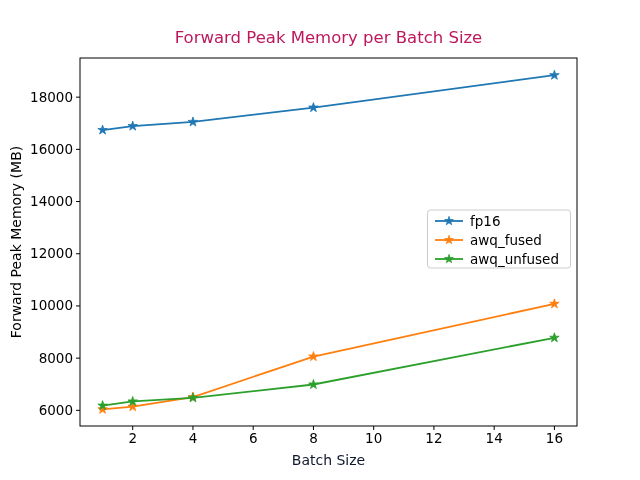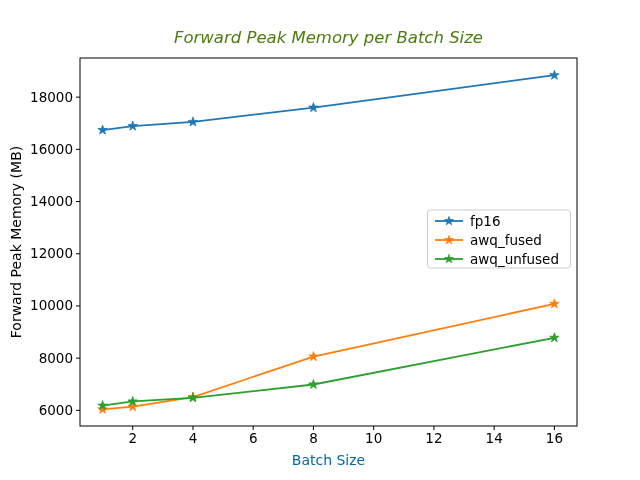--- a/index.html
+++ b/index.html
@@ -12,32 +12,31 @@
     color: #000000;
     overflow: hidden;
   }
   .chart-title {
     position: absolute;
     left: 80px;
     width: 497px;
     top: 28px;
     text-align: center;
     font-size: 16.5px;
-    color: #4d7c0f;
+    color: #be185d;
     white-space: nowrap;
-    font-style: italic;
   }
   .x-axis-label {
     position: absolute;
     left: 80px;
     width: 497px;
     top: 452px;
     text-align: center;
     font-size: 14px;
-    color: #0369a1;
+    color: #0f172a;
     white-space: nowrap;
   }
   .y-axis-label {
     position: absolute;
     left: 16px;
     top: 242px;
     transform: translate(-50%, -50%) rotate(-90deg);
     font-size: 14px;
     color: #000000;
     white-space: nowrap;

